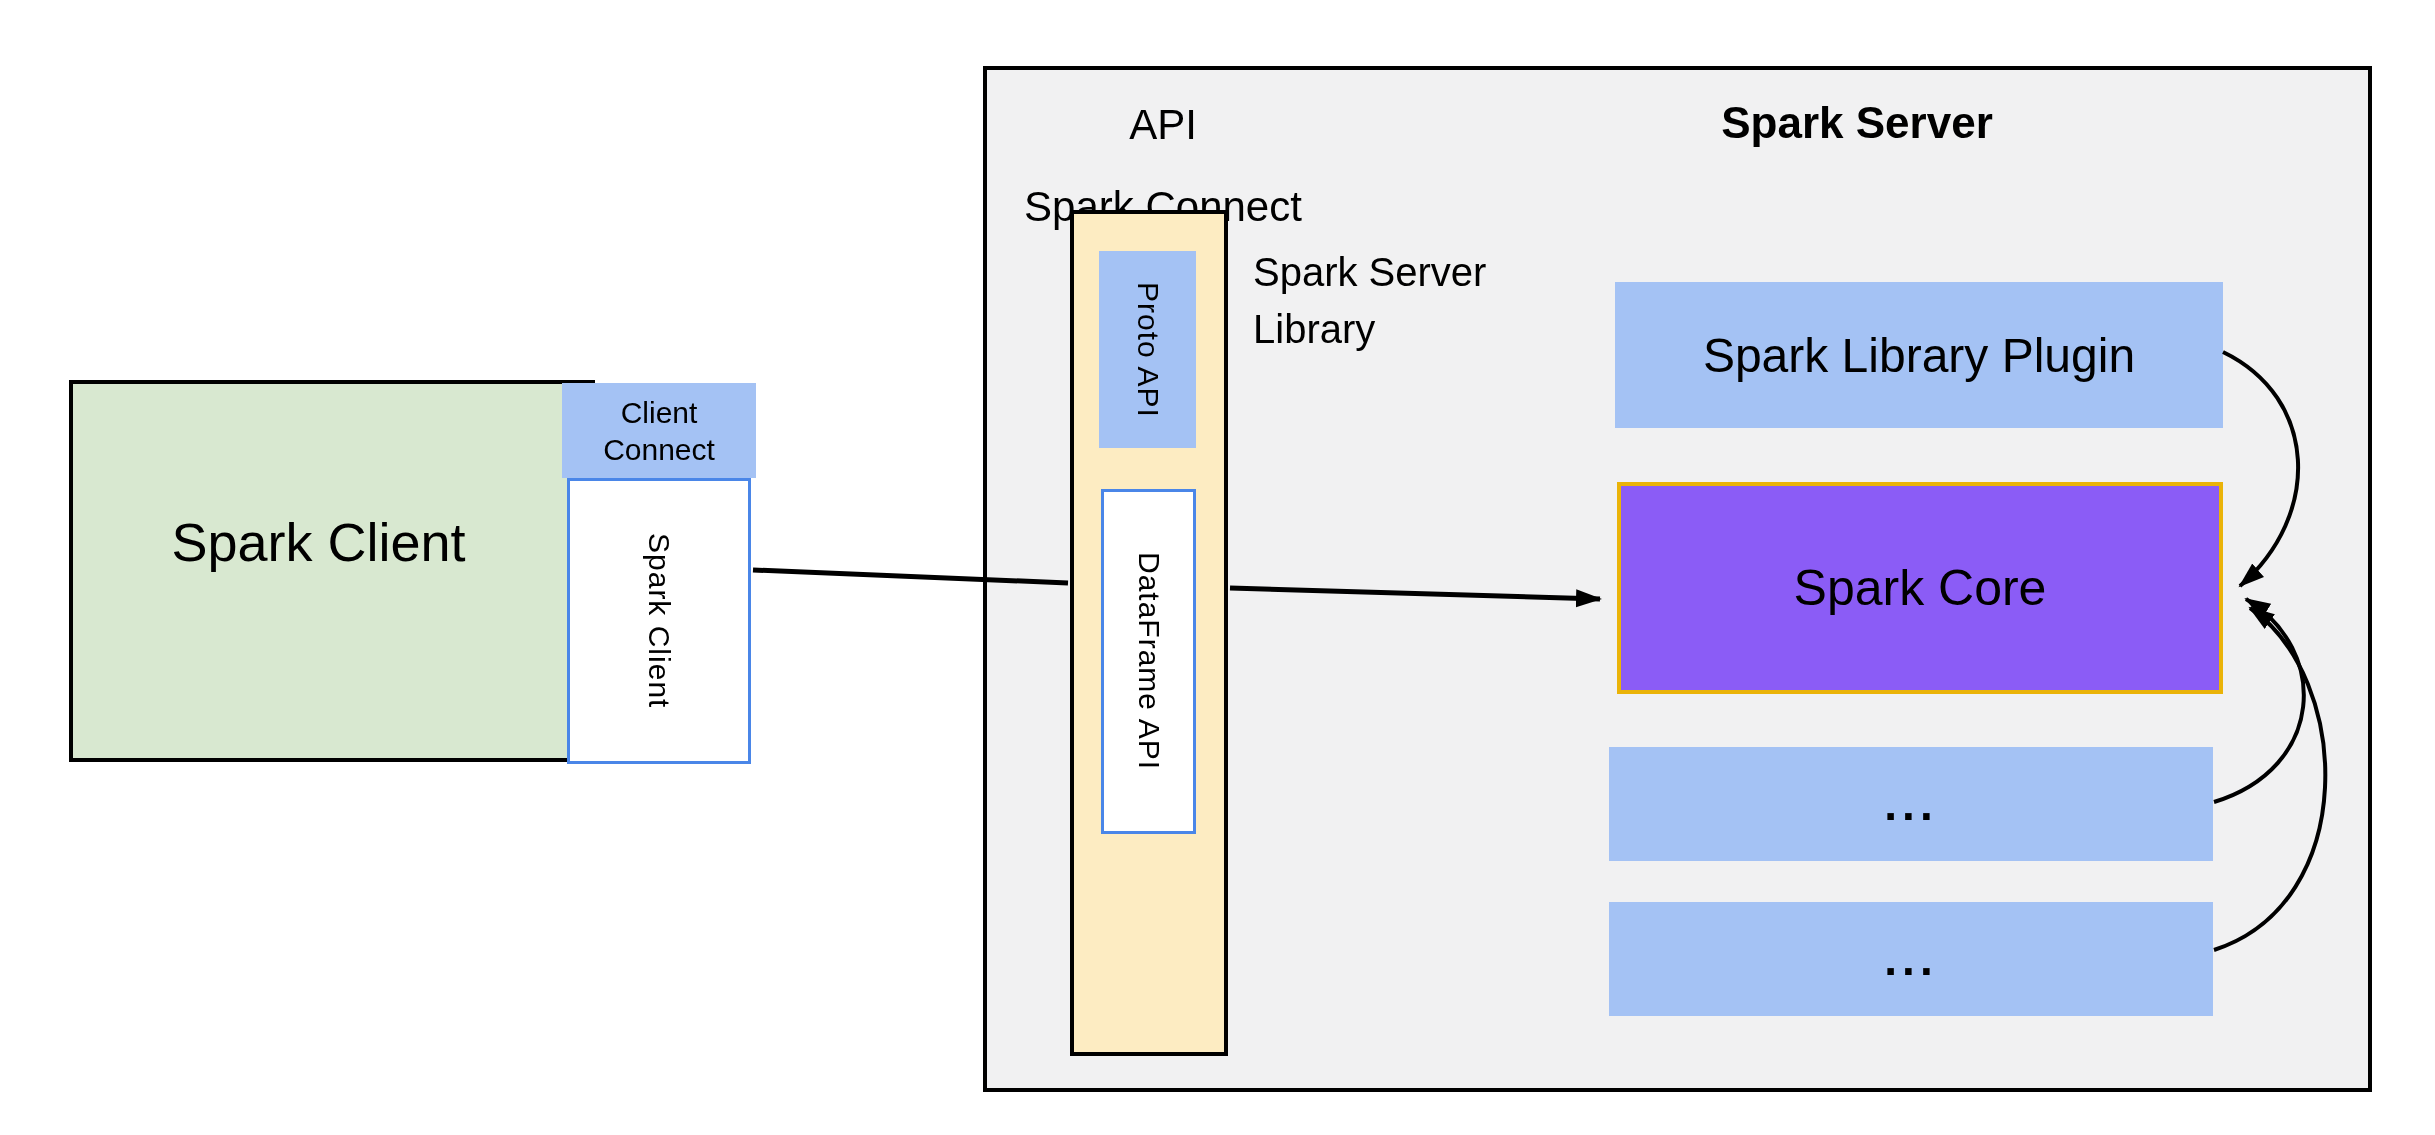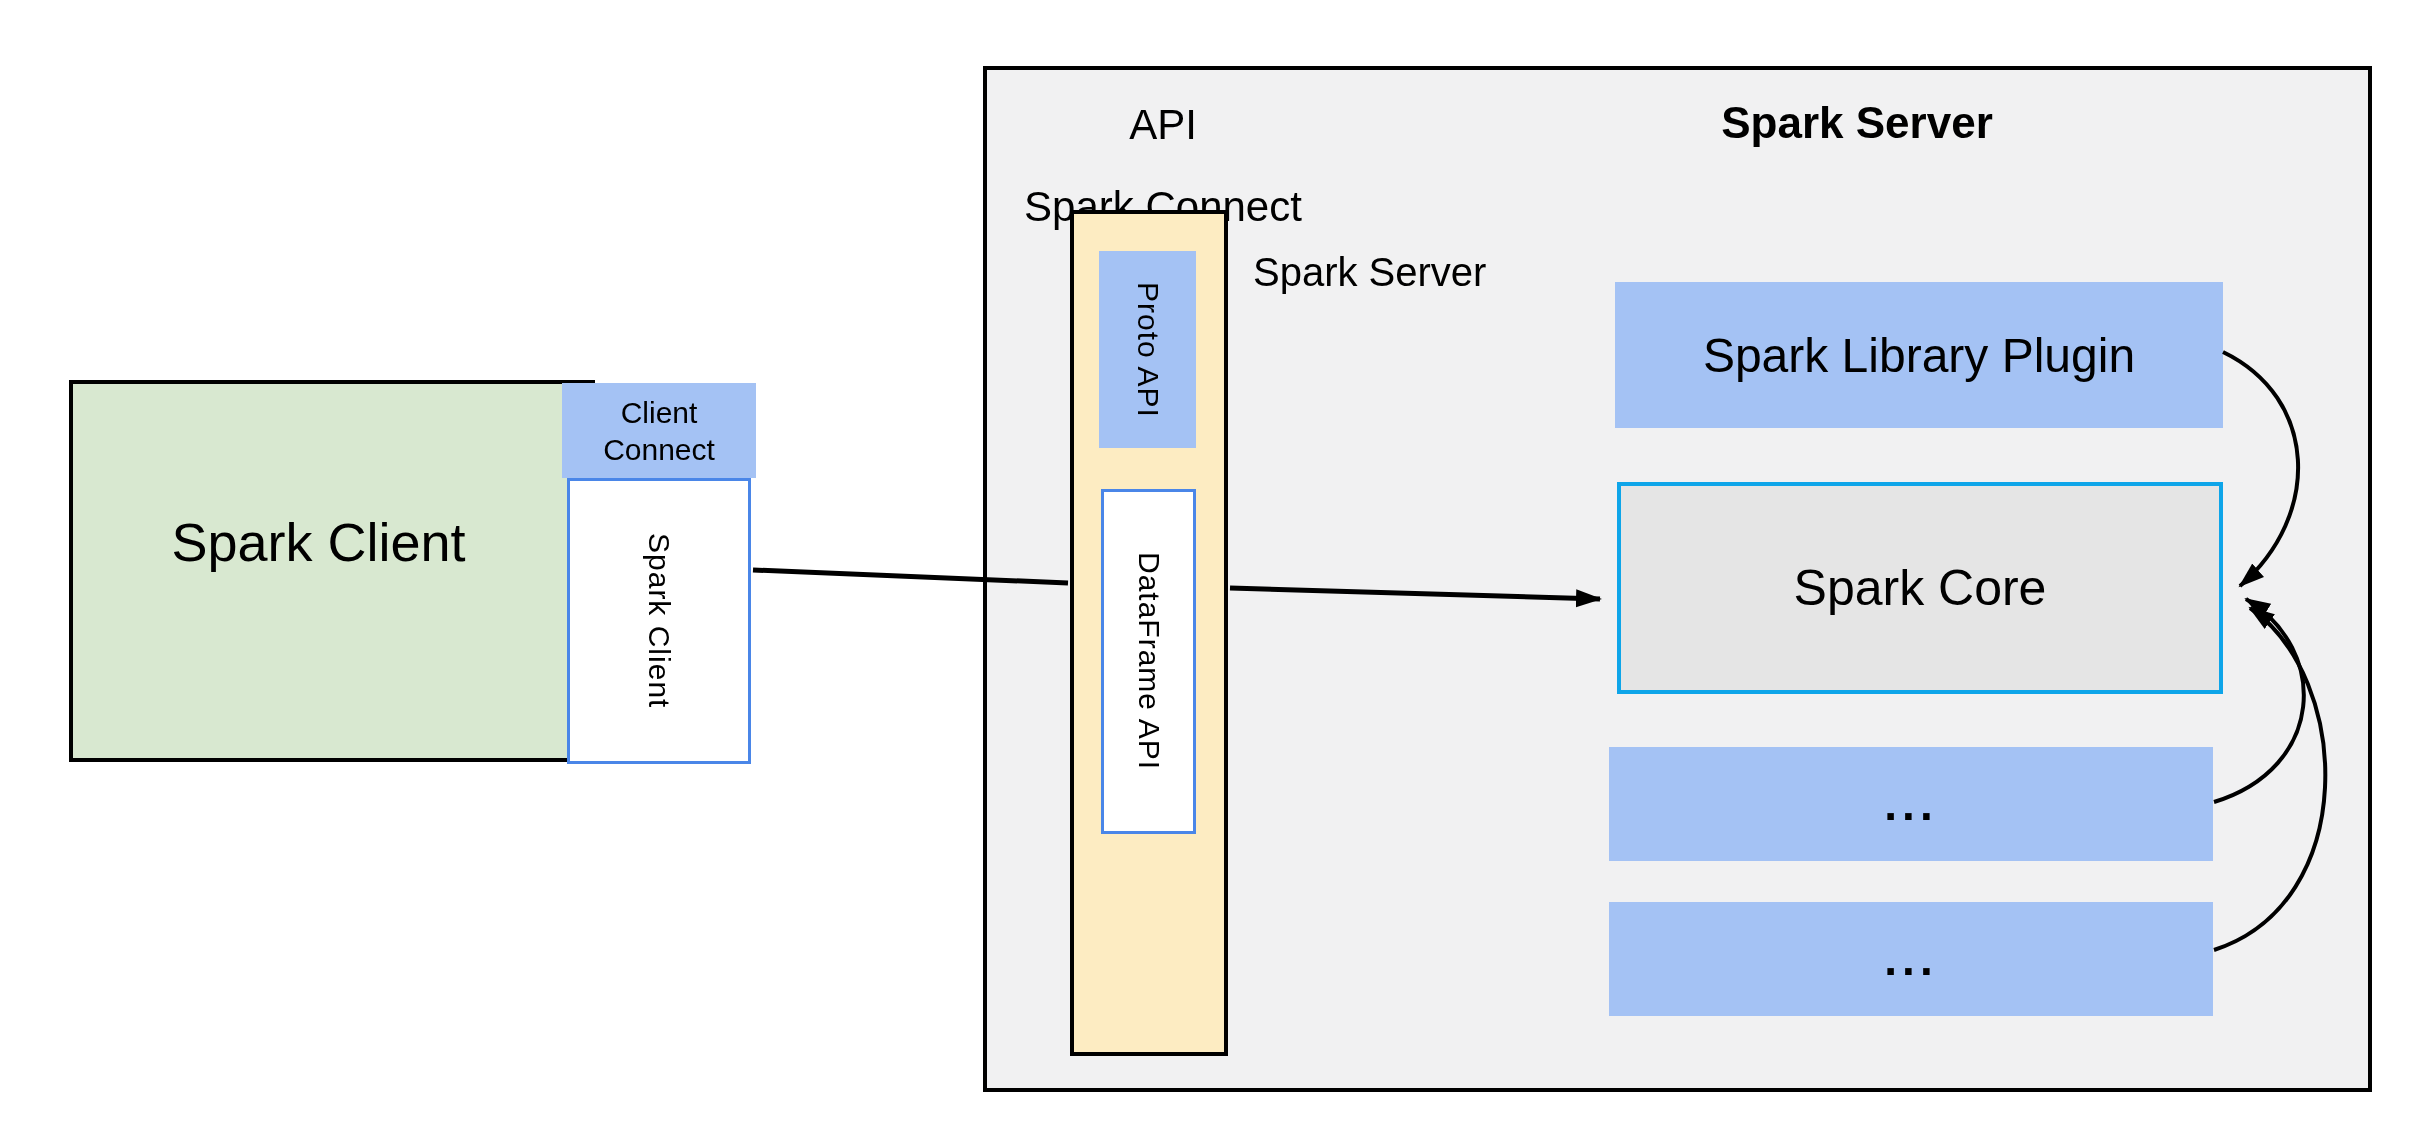--- a/index.html
+++ b/index.html
@@ -45,21 +45,21 @@
   .server-title  { left:1607px; top:98px; width:500px; text-align:center;
                    font-size:44px; font-weight:bold; z-index:2; }
   .server-lib    { left:1253px; top:244px; width:420px; text-align:left;
                    font-size:40px; line-height:57px; z-index:2; }
 
   
   .clp-box   { left:1615px; top:282px; width:608px; height:146px;
                background:#a4c2f4; z-index:2;
                display:flex; align-items:center; justify-content:center; font-size:48px; }
   .core-box  { left:1617px; top:482px; width:606px; height:212px;
-               background:#e5e5e5; border:4px solid #0ea5e9; z-index:2;
+               background:#8b5cf6; border:4px solid #eab308; z-index:2;
                display:flex; align-items:center; justify-content:center; font-size:50px; }
   .dots-box  { background:#a4c2f4; z-index:2; width:604px; height:114px; left:1609px;
                display:flex; align-items:center; justify-content:center;
                font-size:46px; font-weight:700; letter-spacing:5px; }
   .dots-1 { top:747px; }
   .dots-2 { top:902px; }
 
   .arrow-layer { position:absolute; left:0; top:0; width:2435px; height:1135px;
                  z-index:5; pointer-events:none; }
 </style>
@@ -96,20 +96,21 @@
   <div class="abs proto-box">
     <span class="vtext">Proto API</span>
   </div>
 
   <div class="abs df-box">
     <span class="vtext">DataFrame API</span>
   </div>
 
   <div class="abs server-lib">
     <div>Spark Server</div>
+    <div>Library</div>
   </div>
 
   <div class="abs clp-box">
     <span>Spark Library Plugin</span>
   </div>
 
   <div class="abs core-box">
     <span>Spark Core</span>
   </div>
 

